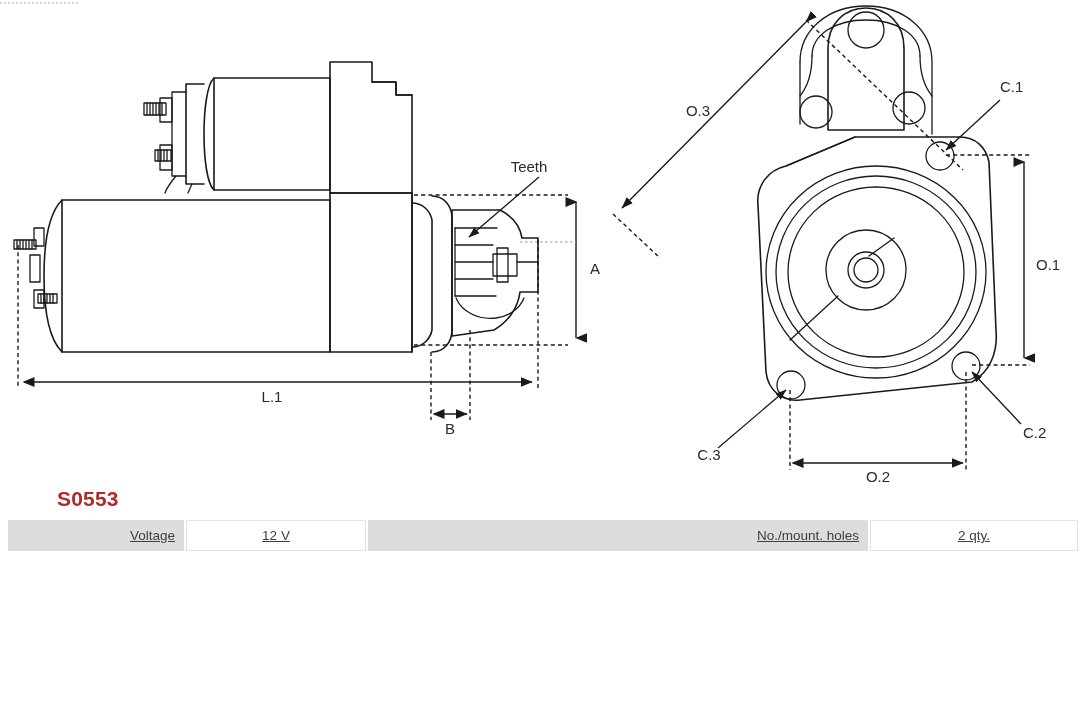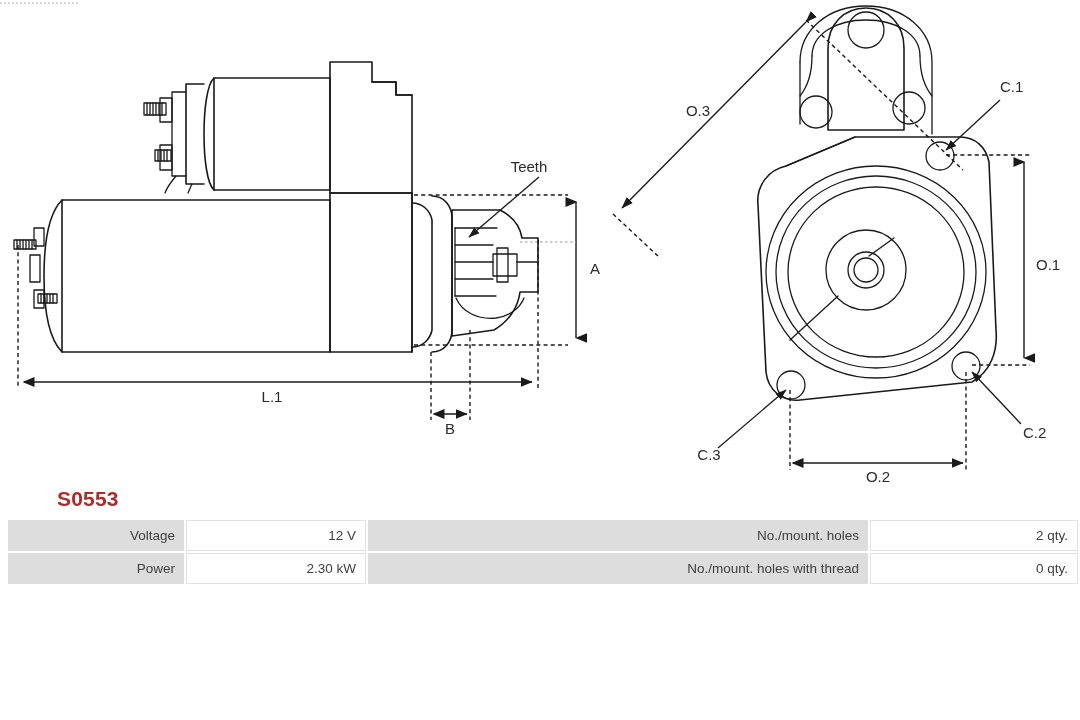--- a/index.html
+++ b/index.html
@@ -69,30 +69,31 @@
     border-spacing: 2px 2px;
     table-layout: fixed;
     font-size: 13.5px;
   }
   #spec-table td {
     height: 29px;
     padding: 0 9px;
     vertical-align: middle;
     white-space: nowrap;
     overflow: hidden;
+    text-decoration: underline;
   }
   td.lbl {
     background: #dddddd;
     text-align: right;
     color: #404040;
   }
   td.val {
     background: #ffffff;
     border: 1px solid #e2e2e2;
-    text-align: right;
+    text-align: center;
     color: #404040;
   }
   col.c-lbl-left  { width: 176px; }
   col.c-val-left  { width: 180px; }
   col.c-lbl-right { width: 500px; }
   col.c-val-right { width: 208px; }
 
   
   .ln      { fill: none; stroke: #1a1a1a; stroke-width: 1.6; stroke-linejoin: round; stroke-linecap: round; }
   .ln-thin { fill: none; stroke: #1a1a1a; stroke-width: 1.3; stroke-linejoin: round; stroke-linecap: round; }
@@ -319,22 +320,16 @@
       <col class="c-lbl-right">
       <col class="c-val-right">
     </colgroup>
     <tbody>
       <tr>
         <td class="lbl">Voltage</td>
         <td class="val">12 V</td>
         <td class="lbl">No./mount. holes</td>
         <td class="val">2 qty.</td>
       </tr>
-      <tr>
-        <td class="lbl">Power</td>
-        <td class="val">2.30 kW</td>
-        <td class="lbl">No./mount. holes with thread</td>
-        <td class="val">0 qty.</td>
-      </tr>
     </tbody>
   </table>
 
 </div>
 
 </body></html>

